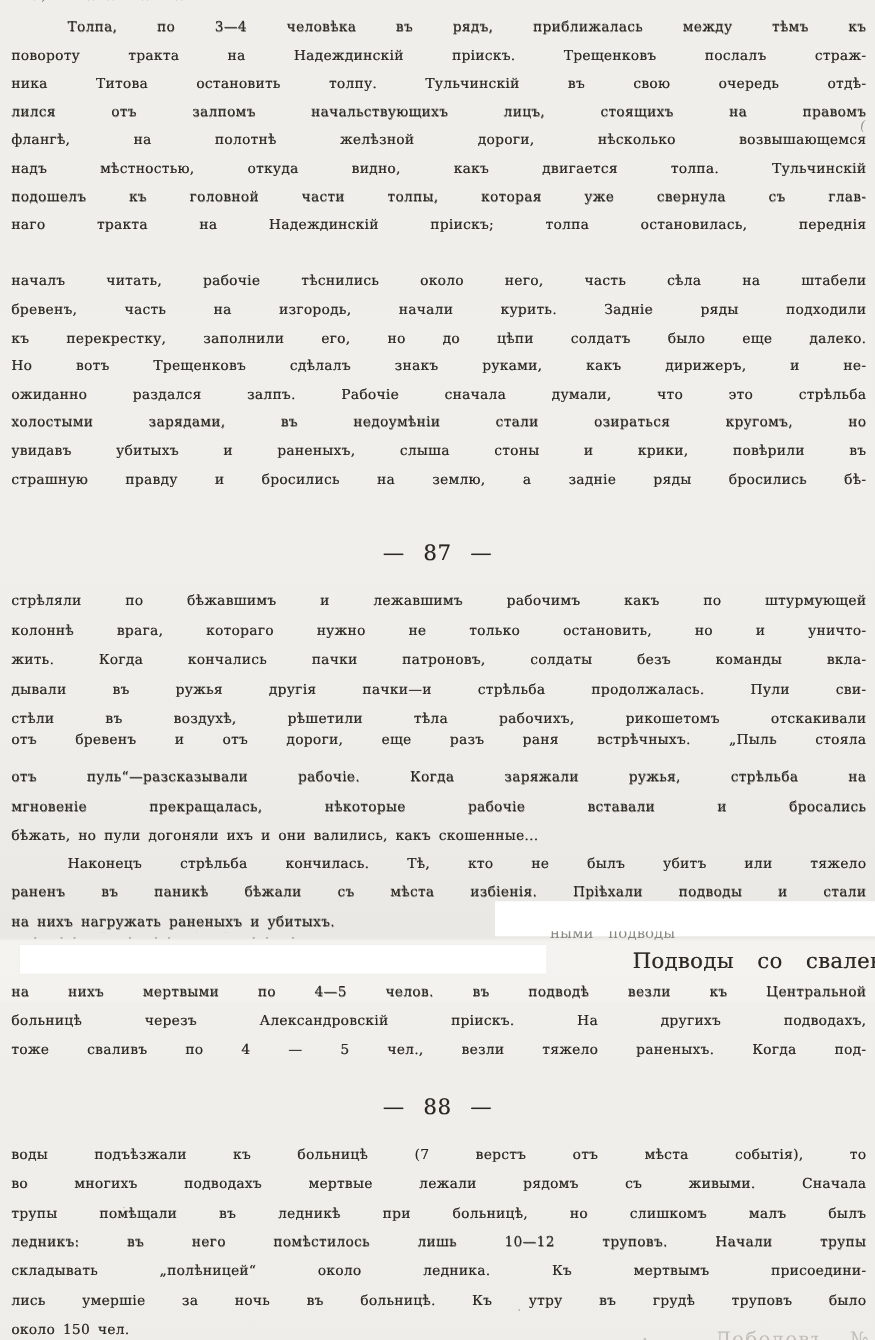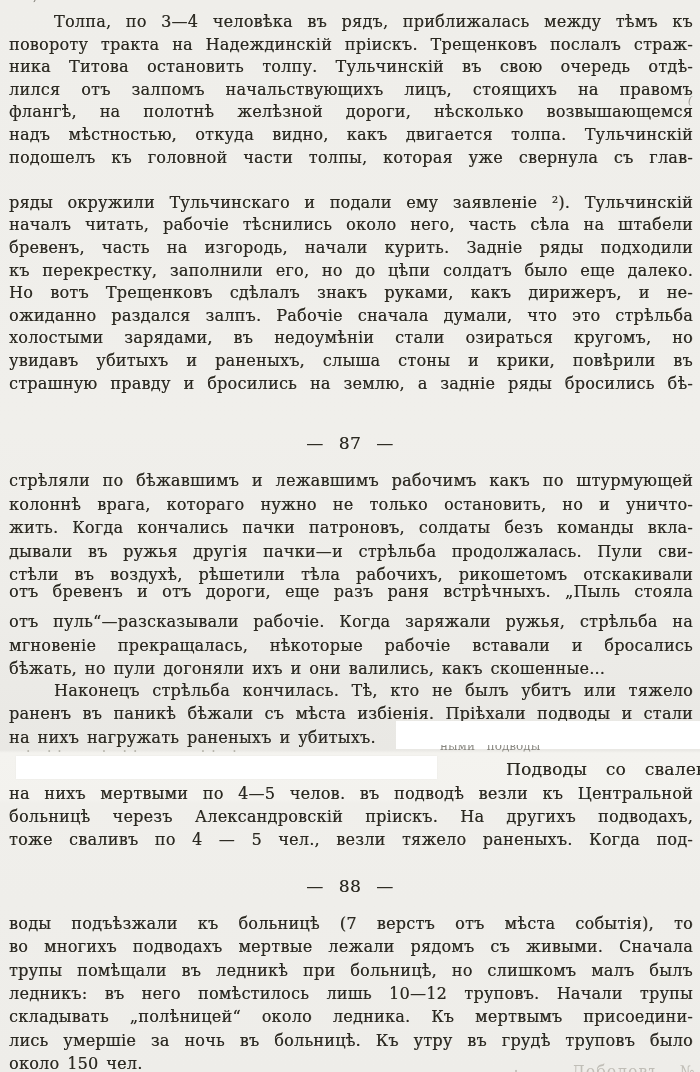--- a/index.html
+++ b/index.html
@@ -15,21 +15,21 @@
     background:linear-gradient(180deg,
       #efeeea 0px,   #f0efeb 430px,
       #eeede9 600px, #eae9e5 712px,
       #e9e8e4 750px, #f4f3ef 753px,
       #f3f2ee 799px, #f0efeb 803px,
       #efeeea 900px, #eeede9 1072px);
   }
   .para { position:absolute; inset:0; }
   .line {
     position:absolute; left:9px; width:684px; box-sizing:border-box;
-    font-size:16px; line-height:20px;
+    font-size:11px; line-height:20px;
     letter-spacing:0.25px; word-spacing:2.5px;
     text-align:justify; text-align-last:justify;
     text-shadow:0.3px 0.3px 0.45px rgba(38,35,28,0.55);
   }
   .line.indent { padding-left:45px; }
   .line.short  { text-align-last:left; }
   .pagenum {
     position:absolute; left:0; width:700px; text-align:center;
     font-size:17px; letter-spacing:0.5px; word-spacing:9px;
     text-shadow:0.3px 0.3px 0.45px rgba(38,35,28,0.5);
@@ -72,21 +72,21 @@
   </div>
 
   <div class="para">
       <div class="line indent" style="top: 12px;">Толпа, по 3—4 человѣка въ рядъ, приближалась между тѣмъ къ</div>
       <div class="line" style="top: 34.6px;">повороту тракта на Надеждинскій пріискъ. Трещенковъ послалъ страж-</div>
       <div class="line" style="top: 57.2px;">ника Титова остановить толпу. Тульчинскій въ свою очередь отдѣ-</div>
       <div class="line" style="top: 79.8px;">лился отъ залпомъ начальствующихъ лицъ, стоящихъ на правомъ</div>
       <div class="line" style="top: 102.4px;">флангѣ, на полотнѣ желѣзной дороги, нѣсколько возвышающемся</div>
       <div class="line" style="top: 125px;">надъ мѣстностью, откуда видно, какъ двигается толпа. Тульчинскій</div>
       <div class="line" style="top: 147.6px;">подошелъ къ головной части толпы, которая уже свернула съ глав-</div>
-      <div class="line" style="top: 192.8px;">ряды окружили Тульчинскаго и подали ему заявленіе ²). Тульчинскій</div>
+      <div class="line" style="top: 170.2px;">наго тракта на Надеждинскій пріискъ; толпа остановилась, переднія</div>
       <div class="line" style="top: 215.4px;">началъ читать, рабочіе тѣснились около него, часть сѣла на штабели</div>
       <div class="line" style="top: 260.6px;">къ перекрестку, заполнили его, но до цѣпи солдатъ было еще далеко.</div>
       <div class="line" style="top: 238px;">бревенъ, часть на изгородь, начали курить. Задніе ряды подходили</div>
       <div class="line" style="top: 283.2px;">Но вотъ Трещенковъ сдѣлалъ знакъ руками, какъ дирижеръ, и не-</div>
       <div class="line" style="top: 305.8px;">ожиданно раздался залпъ. Рабочіе сначала думали, что это стрѣльба</div>
       <div class="line" style="top: 328.4px;">холостыми зарядами, въ недоумѣніи стали озираться кругомъ, но</div>
       <div class="line" style="top: 351px;">увидавъ убитыхъ и раненыхъ, слыша стоны и крики, повѣрили въ</div>
       <div class="line" style="top: 373.6px;">страшную правду и бросились на землю, а задніе ряды бросились бѣ-</div>
     </div>
 

